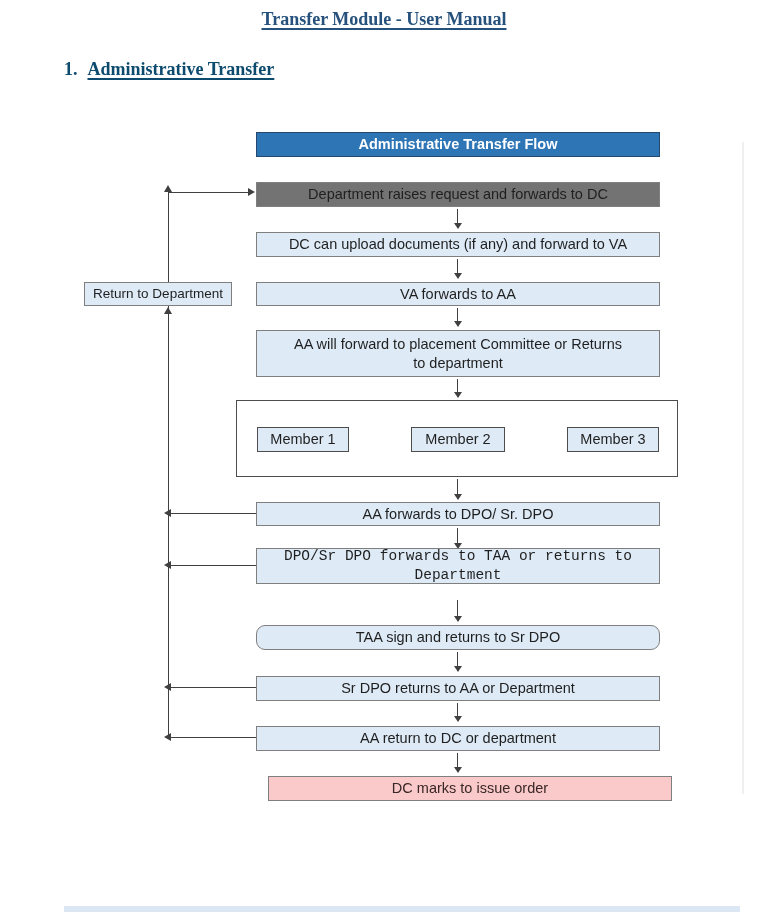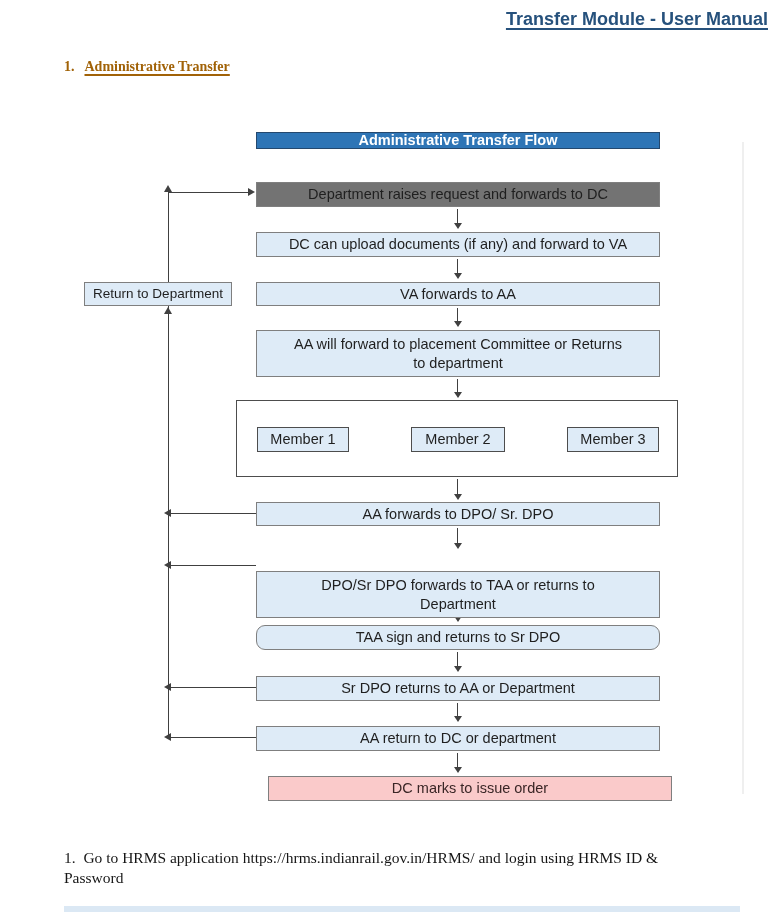--- a/index.html
+++ b/index.html
@@ -1,31 +1,31 @@
 <!DOCTYPE html>
 <html><head>
 <meta charset="utf-8">
 <style>
   html,body{margin:0;padding:0;}
   body{
     width:768px;height:912px;position:relative;background:#ffffff;
     font-family:"Liberation Sans",sans-serif;overflow:hidden;
   }
   .page-title{
-    position:absolute;top:9px;left:0;width:768px;text-align:right;
-    font-family:Liberation Sans, sans-serif;font-weight:bold;font-size:18px;
+    position:absolute;top:9px;left:0;width:768px;text-align:center;
+    font-family:Liberation Serif, serif;font-weight:bold;font-size:18px;
     color:#26517c;
   }
   .page-title .u{
     text-decoration:underline;text-decoration-thickness:2px;text-underline-offset:3px;
   }
   .section-heading{
     position:absolute;top:59px;left:64px;
-    font-family:"Liberation Serif",serif;font-weight:bold;font-size:14px;
-    color:#a16207;
+    font-family:"Liberation Serif",serif;font-weight:bold;font-size:18px;
+    color:#0c4a6e;
   }
   .section-heading .num{margin-right:10px;}
   .section-heading .u{
     text-decoration:underline;text-decoration-thickness:2px;text-underline-offset:3px;
   }
   .box{
     position:absolute;box-sizing:border-box;
     border:1px solid #7F7F7F;background:#DEEBF7;
     display:flex;align-items:center;justify-content:center;
     text-align:center;white-space:pre-line;
@@ -75,21 +75,21 @@
 <body>
 
 <div class="page-title">
   <span class="u">Transfer Module - User Manual</span>
 </div>
 
 <div class="section-heading">
   <span class="num">1.</span><span class="u">Administrative Transfer</span>
 </div>
 
-<div class="box headerbar" style="left:256px;top:132px;width:404px;height:17px;">Administrative Transfer Flow</div>
+<div class="box headerbar" style="left:256px;top:132px;width:404px;height:25px;">Administrative Transfer Flow</div>
 
 <div class="vline" style="left:168px;top:193px;height:544px;"></div>
 <div class="head-up" style="left:164px;top:185px;"></div>
 <div class="hline" style="left:168px;top:192px;width:80px;"></div>
 <div class="head-right" style="left:248px;top:188px;"></div>
 <div class="head-up" style="left:164px;top:307px;"></div>
 
 <div class="box green" style="left:256px;top:182px;width:404px;height:25px;">Department raises request and forwards to DC</div>
 
 <div class="arrow-down" style="left:457px;top:209px;height:14px;"></div>
@@ -115,21 +115,21 @@
   <div class="box member" style="left:330px;top:26px;width:92px;height:25px;">Member 3</div>
 </div>
 
 <div class="arrow-down" style="left:457px;top:479px;height:15px;"></div>
 
 <div class="box" style="left:256px;top:502px;width:404px;height:24px;">AA forwards to DPO/ Sr. DPO</div>
 <div class="arrow-left" style="left:171px;top:513px;width:85px;"></div>
 
 <div class="arrow-down" style="left:457px;top:528px;height:15px;"></div>
 
-<div class="box" style="left:256px;top:571px;width:404px;height:47px;">DPO/Sr DPO forwards to TAA or returns to
+<div class="box" style="left:256px;top:548px;width:404px;height:36px;font-family:Liberation Mono, monospace;">DPO/Sr DPO forwards to TAA or returns to
 Department</div>
 <div class="arrow-left" style="left:171px;top:565px;width:85px;"></div>
 
 <div class="arrow-down" style="left:457px;top:600px;height:16px;"></div>
 
 <div class="box" style="left:256px;top:625px;width:404px;height:25px;border-radius:9px;">TAA sign and returns to Sr DPO</div>
 
 <div class="arrow-down" style="left:457px;top:652px;height:14px;"></div>
 
 <div class="box" style="left:256px;top:676px;width:404px;height:25px;">Sr DPO returns to AA or Department</div>
@@ -138,17 +138,16 @@
 <div class="arrow-down" style="left:457px;top:703px;height:13px;"></div>
 
 <div class="box" style="left:256px;top:726px;width:404px;height:25px;">AA return to DC or department</div>
 <div class="arrow-left" style="left:171px;top:737px;width:85px;"></div>
 
 <div class="arrow-down" style="left:457px;top:753px;height:14px;"></div>
 
 <div class="box pink" style="left:268px;top:776px;width:404px;height:25px;">DC marks to issue order</div>
 
 <div class="footer">
-  <div>1.&nbsp;&nbsp;Go to HRMS application https://hrms.indianrail.gov.in/HRMS/ and login using HRMS ID &amp; Password</div>
 </div>
 
 <div class="page-edge"></div>
 <div class="bottom-bar"></div>
 
 </body></html>

